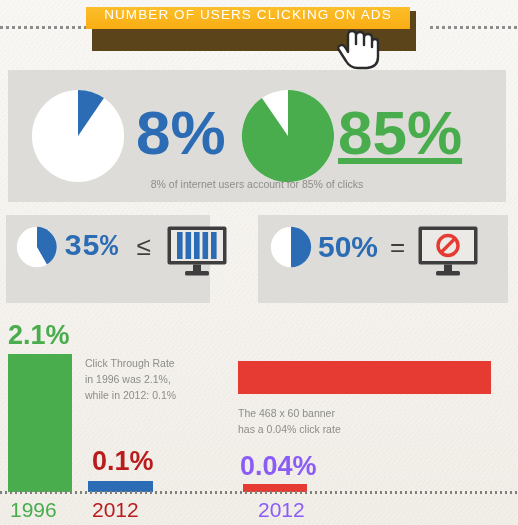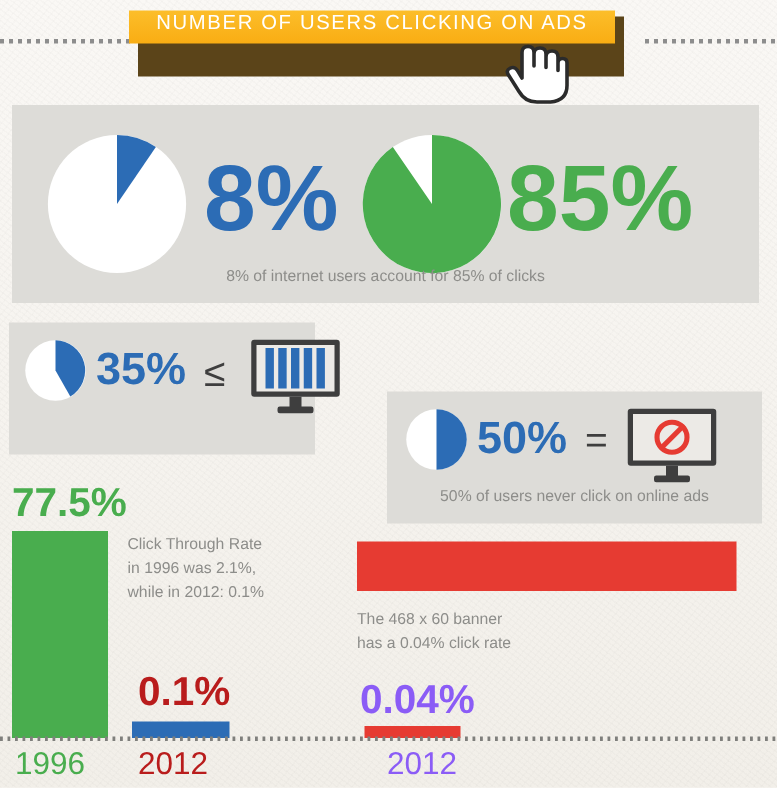--- a/index.html
+++ b/index.html
@@ -39,32 +39,32 @@
   }
   #title-text{
     color:#ffffff;font-size:13.5px;letter-spacing:1.1px;
     font-family:"Liberation Sans", sans-serif;
   }
   #cursor-hand{position:absolute;left:334px;top:27px;width:48px;height:44px;}
 
   
   .panel{background:#dddcd8;}
   #panel-top{position:absolute;left:8px;top:70px;width:498px;height:132px;}
-  #panel-mid-left{position:absolute;left:6px;top:215px;width:204px;height:88px;}
-  #panel-mid-right{position:absolute;left:258px;top:215px;width:250px;height:88px;margin-top:46px;}
+  #panel-mid-left{position:absolute;left:6px;top:215px;width:204px;height:88px;font-family:Liberation Mono, monospace;}
+  #panel-mid-right{position:absolute;left:258px;top:215px;width:250px;height:88px;}
 
   .caption{
     position:absolute;width:100%;text-align:center;
     color:#8d8d8a;font-size:10.5px;
   }
 
   
   .bignum{position:absolute;font-size:62px;font-weight:bold;line-height:1;}
   .blue{color:#2c6cb5;}
-  .green{color:#49ad4e;}
+  .green{color:#49ad4e;text-decoration:underline;}
 
   .midnum{position:absolute;font-size:30px;font-weight:bold;line-height:1;color:#2c6cb5;}
   .op{position:absolute;font-size:26px;color:#3e3e3e;font-weight:normal;}
 
   
   .monitor{position:absolute;width:62px;height:52px;}
 
   
   #baseline{
     position:absolute;left:0;top:491px;width:518px;height:3px;
@@ -149,26 +149,25 @@
 
   <svg class="monitor" style="left:159px;top:10px;" viewBox="0 0 62 52">
     <rect x="1.5" y="1.5" width="59" height="38" rx="2" fill="#3e3e3e"></rect>
     <rect x="5" y="5" width="52" height="31" fill="#eceae6"></rect>
     <circle cx="31" cy="20.5" r="10" fill="none" stroke="#e63b32" stroke-width="3.4"></circle>
     <line x1="23" y1="28.5" x2="39" y2="12.5" stroke="#e63b32" stroke-width="3.4"></line>
     <rect x="27" y="39.5" width="8" height="7" fill="#3e3e3e"></rect>
     <rect x="19" y="46" width="24" height="4.5" rx="1.5" fill="#3e3e3e"></rect>
   </svg>
 
-  <span class="caption" style="left:0;top:64px;">50% of users never click on online ads</span>
 </div>
 
 <div id="bottom-chart">
 
-  <span class="barlabel y-green" style="left:8px;top:322px;font-size:27px;">77.5%</span>
+  <span class="barlabel y-green" style="left:8px;top:322px;font-size:27px;">2.1%</span>
   <div class="bar bar-green" style="left:8px;top:354px;width:64px;height:138px;"></div>
   <span class="yearlabel y-green" style="left:10px;top:499px;">1996</span>
 
   <div class="bodytext" style="left:85px;top:355px;width:140px;">
     <div>Click Through Rate</div>
     <div>in 1996 was 2.1%,</div>
     <div>while in 2012: 0.1%</div>
   </div>
 
   <span class="barlabel y-blue" style="left:92px;top:448px;font-size:27px;">0.1%</span>

